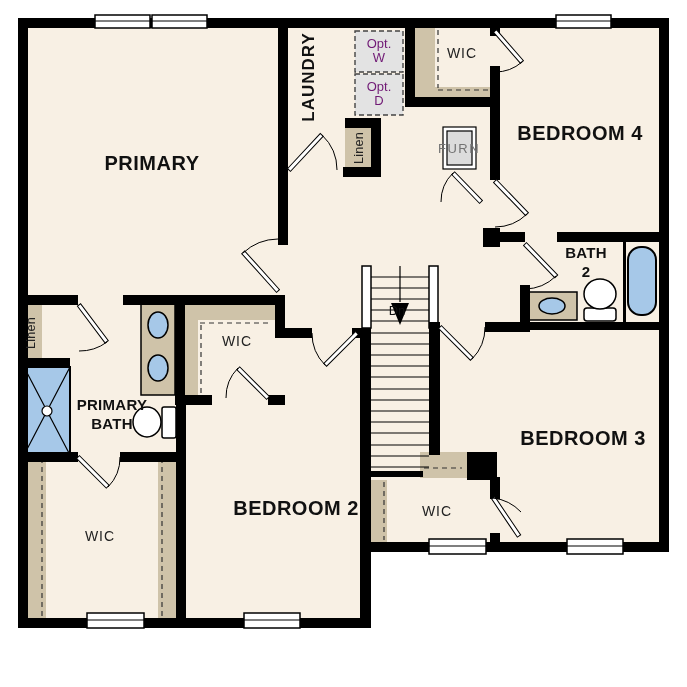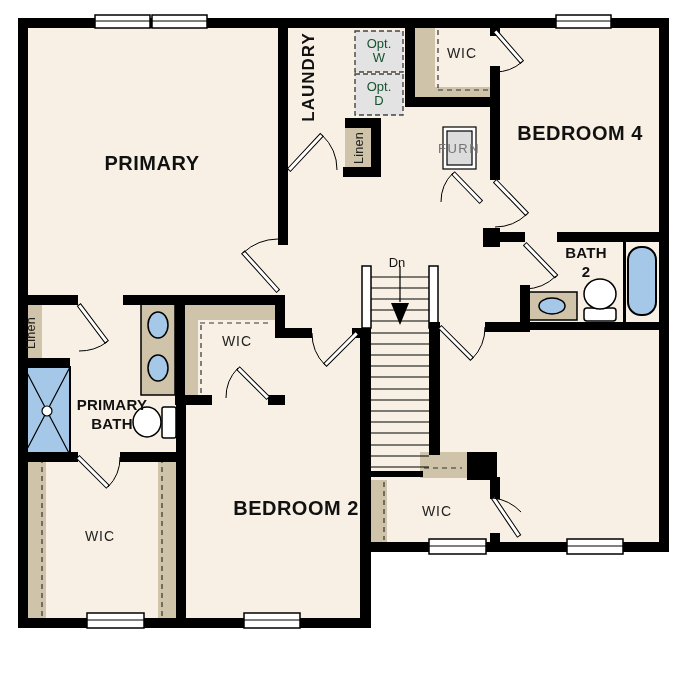--- a/index.html
+++ b/index.html
@@ -17,24 +17,24 @@
   .leaf{fill:#fff;stroke:var(--wall,#000);stroke-width:1;}
   .arc{stroke:var(--wall,#000);stroke-width:1;fill:none;}
   .fixt{stroke:var(--wall,#000);stroke-width:1.5;}
   .lbl{position:absolute;transform:translate(-50%,-50%);text-align:center;
        font-family:"Liberation Sans",sans-serif;color:var(--text,#111);white-space:nowrap;z-index:5;}
   .rot{transform:translate(-50%,-50%) rotate(-90deg);}
   .room{font-size:20px;font-weight:700;letter-spacing:.5px;line-height:21px;}
   .room-md{font-size:15px;font-weight:700;line-height:19px;letter-spacing:.3px;}
   .laundry{font-size:17px;font-weight:700;letter-spacing:1px;}
   .small{font-size:14px;letter-spacing:1px;color:#222;}
-  .tiny{font-size:13px;line-height:14px;color:#14532d;}
+  .tiny{font-size:13px;line-height:14px;color:#701a75;}
   .linen{font-size:12.5px;color:#222;letter-spacing:.3px;}
   .furn{font-size:13px;letter-spacing:1.5px;color:#737373;}
-  .dn{font-size:13px;color:#111;}
+  .dn{font-size:13px;color:#111;margin-top:48px;}
   .plan-title{position:absolute;left:18px;top:637px;font:700 22px "Liberation Sans",sans-serif;
        letter-spacing:.5px;color:#000;z-index:5;}
 </style>
 </head>
 <body>
 
 <div id="stage">
 <svg width="687" height="687" viewBox="0 0 687 687">
 
   <g>
@@ -245,20 +245,21 @@
 </div>
 <div class="lbl rot linen" style="left:359px;top:148px">Linen</div>
 <div class="lbl small" style="left:462px;top:53px">WIC</div>
 <div class="lbl room" style="left:580px;top:133px">BEDROOM 4</div>
 <div class="lbl furn" style="left:459px;top:148px">FURN</div>
 <div class="lbl room-md" style="left:586px;top:262px">
   <div>BATH</div>
   <div>2</div>
 </div>
 <div class="lbl dn" style="left:397px;top:262px">Dn</div>
+<div class="lbl room" style="left:583px;top:438px">BEDROOM 3</div>
 <div class="lbl small" style="left:437px;top:511px">WIC</div>
 <div class="lbl room" style="left:296px;top:508px">BEDROOM 2</div>
 <div class="lbl small" style="left:237px;top:341px">WIC</div>
 <div class="lbl rot linen" style="left:31px;top:333px">Linen</div>
 <div class="lbl room-md" style="left:112px;top:414px">
   <div>PRIMARY</div>
   <div>BATH</div>
 </div>
 <div class="lbl small" style="left:100px;top:536px">WIC</div>
 </div>

